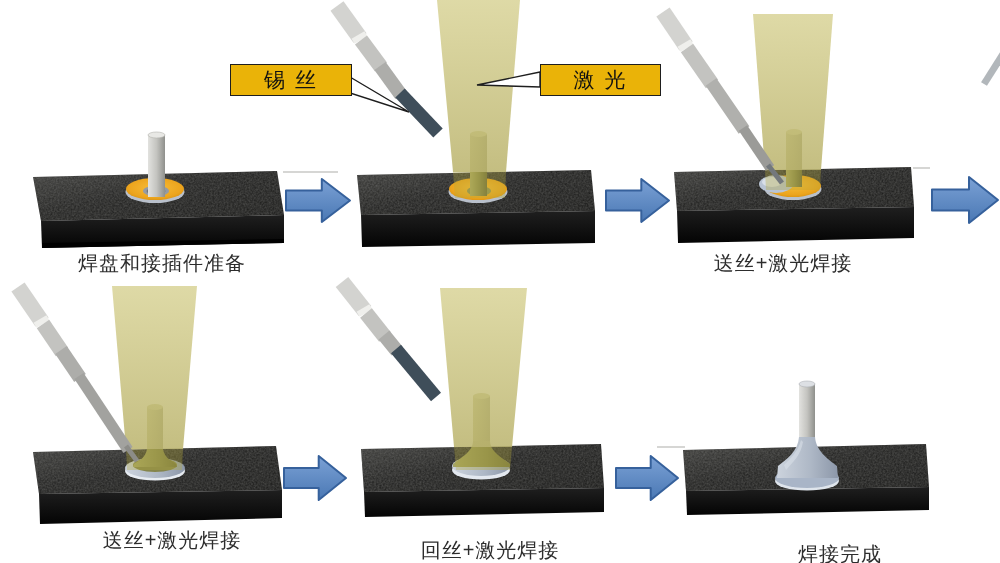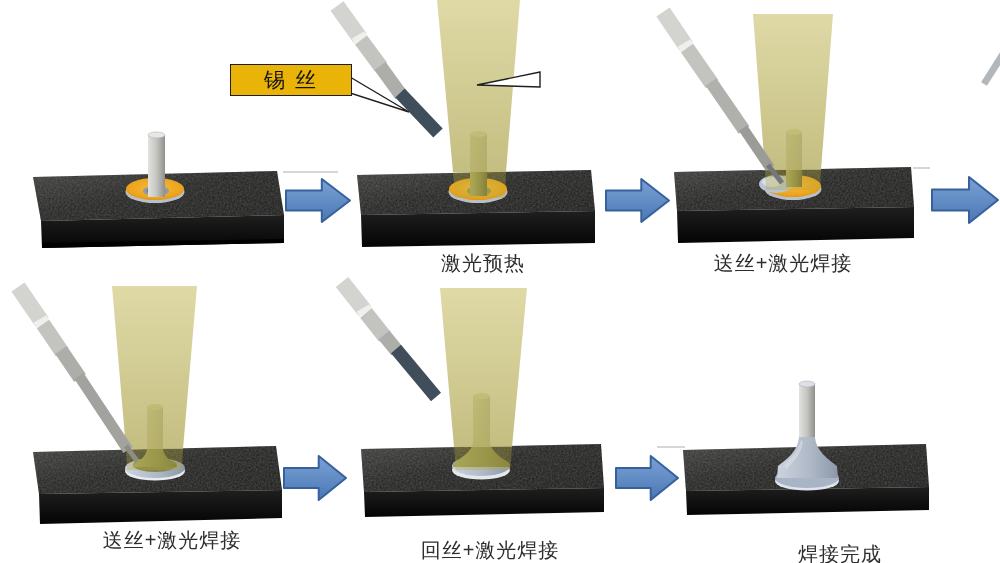--- a/index.html
+++ b/index.html
@@ -240,20 +240,23 @@
 
     <polygon points="350,77 409,112 350,93" fill="#ffffff" stroke="#1e1e1e" stroke-width="1.4"></polygon>
     <polygon points="540,72 477,85 540,87" fill="#ffffff" stroke="#1e1e1e" stroke-width="1.4"></polygon>
 
     <line x1="1003" y1="54" x2="984" y2="84" stroke="#aab0b4" stroke-width="7" opacity="0.9"></line>
   </svg>
 
   <div class="callout-box" style="left:230px;top:64px;width:120px;height:30px;">
     <span>锡 丝</span>
   </div>
-
-  <div class="caption" style="left:483px;top:250px;">激光预热</div>
+  <div class="callout-box" style="left:540px;top:64px;width:119px;height:30px;">
+    <span>激 光</span>
+  </div>
+
+  <div class="caption" style="left:162px;top:250px;">焊盘和接插件准备</div>
   <div class="caption" style="left:783px;top:250px;">送丝+激光焊接</div>
   <div class="caption" style="left:172px;top:527px;">送丝+激光焊接</div>
   <div class="caption" style="left:490px;top:537px;">回丝+激光焊接</div>
   <div class="caption" style="left:840px;top:541px;">焊接完成</div>
 
 </div>
 
 </body></html>

